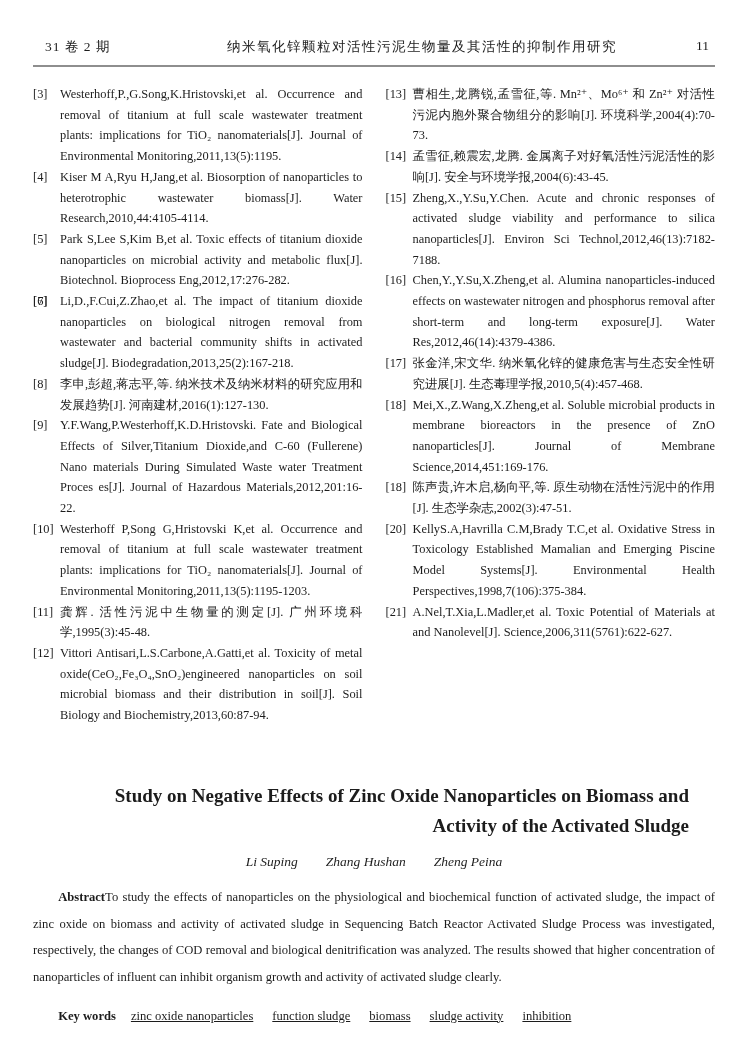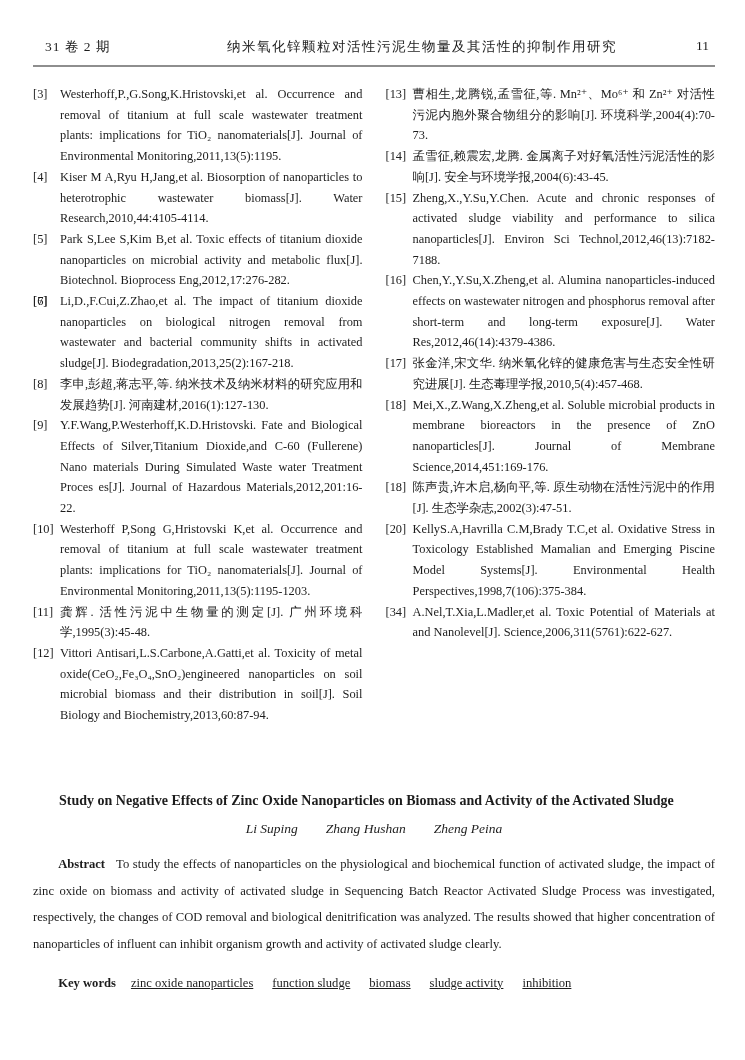--- a/index.html
+++ b/index.html
@@ -31,40 +31,41 @@
     text-align:justify;
     overflow:hidden;
   }
   .ref{position:relative;padding-left:27px;margin:0;}
   .ref-num{position:absolute;left:0;top:0;}
 
   
   .en-title{
     margin-top:21px;
     padding:0 26px;
-    text-align:left;
+    text-align:right;
     font-weight:bold;
-    font-size:14px;
-    line-height:40px;
+    font-size:19px;
+    line-height:30px;
   }
   .authors{
+    margin-top:13px;
     display:flex;
     justify-content:center;
     gap:28px;
     font-style:italic;
     font-size:13.5px;
   }
   .abstract{
     margin-top:14px;
     font-size:12.6px;
     line-height:26.5px;
     text-align:justify;
     text-indent:2em;
   }
-  .abstract .lead{font-weight:bold;margin-right:11px;}
+  .abstract .lead{font-weight:bold;}
   .keywords{
     font-size:12.6px;
     line-height:26.5px;
     padding-left:2em;
   }
   .keywords .lead{font-weight:bold;margin-right:15px;}
   .keywords .kw{margin-right:19px;text-decoration:underline;}
 </style>
 </head>
 <body>
@@ -144,21 +145,21 @@
     </p>
       <p class="ref">
       <span class="ref-num">[18]</span>
       <span class="ref-text">陈声贵,许木启,杨向平,等. 原生动物在活性污泥中的作用[J]. 生态学杂志,2002(3):47-51.</span>
     </p>
       <p class="ref">
       <span class="ref-num">[20]</span>
       <span class="ref-text">KellyS.A,Havrilla C.M,Brady T.C,et al. Oxidative Stress in Toxicology Established Mamalian and Emerging Piscine Model Systems[J]. Environmental Health Perspectives,1998,7(106):375-384.</span>
     </p>
       <p class="ref">
-      <span class="ref-num">[34]</span>
+      <span class="ref-num">[21]</span>
       <span class="ref-text">A.Nel,T.Xia,L.Madler,et al. Toxic Potential of Materials at and Nanolevel[J]. Science,2006,311(5761):622-627.</span>
     </p>
     </div>
 
   <div class="en-title">Study on Negative Effects of Zinc Oxide Nanoparticles on Biomass and Activity of the Activated Sludge</div>
 
   <div class="authors">
       <span class="author">Li Suping</span>
       <span class="author">Zhang Hushan</span>
       <span class="author">Zheng Peina</span>

